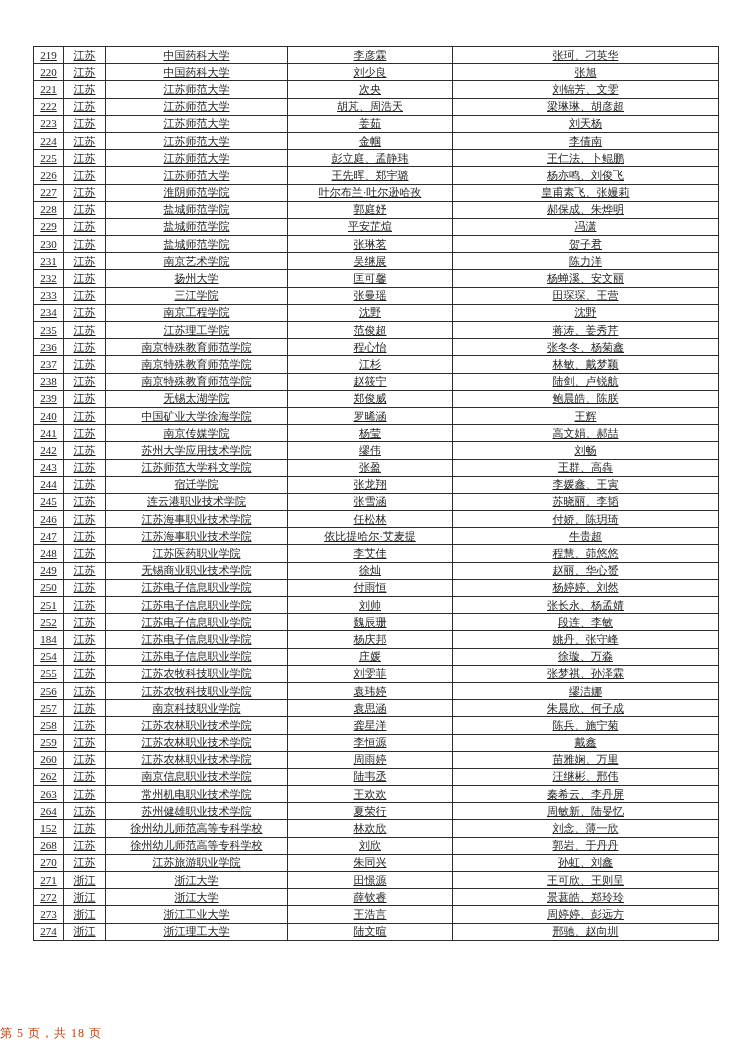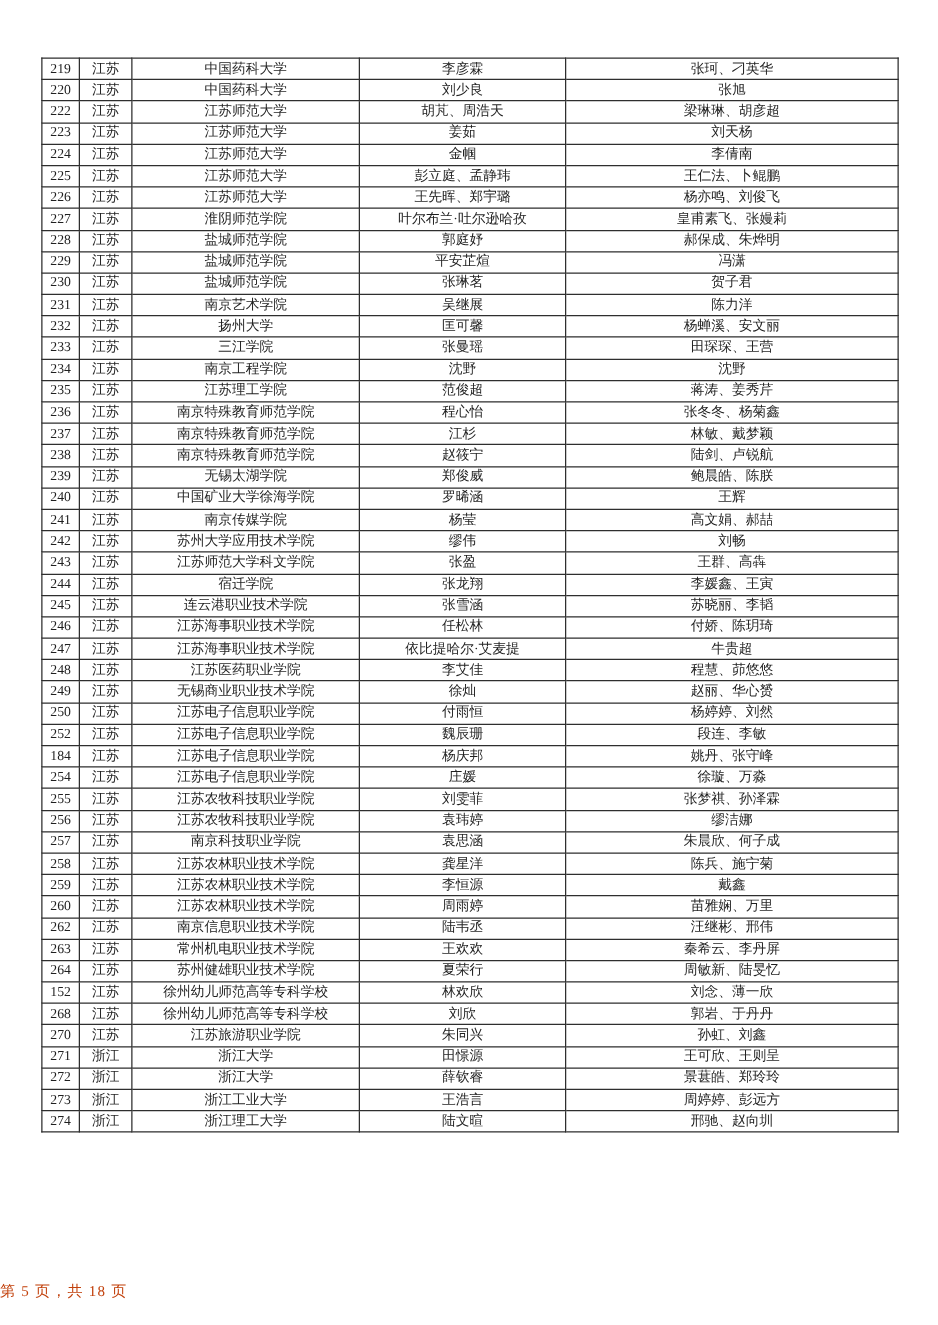--- a/index.html
+++ b/index.html
@@ -16,20 +16,21 @@
     color: #1f1f1f;
     overflow: hidden;
   }
   table.roster {
     position: absolute;
     left: 33px;
     top: 46px;
     width: 685px;
     border-collapse: collapse;
     table-layout: fixed;
+    text-decoration: underline;
   }
   table.roster td {
     border: 1px solid #2e2e2e;
     height: 16.2px;
     padding: 0 2px;
     font-size: 11px;
     line-height: 1;
     text-align: center;
     vertical-align: middle;
     white-space: nowrap;
@@ -74,20 +75,27 @@
           <td>张珂、刁英华</td>
         </tr>
         <tr>
           <td>220</td>
           <td>江苏</td>
           <td>中国药科大学</td>
           <td>刘少良</td>
           <td>张旭</td>
         </tr>
         <tr>
+          <td>221</td>
+          <td>江苏</td>
+          <td>江苏师范大学</td>
+          <td>次央</td>
+          <td>刘锦芳、文雯</td>
+        </tr>
+        <tr>
           <td>222</td>
           <td>江苏</td>
           <td>江苏师范大学</td>
           <td>胡芃、周浩天</td>
           <td>梁琳琳、胡彦超</td>
         </tr>
         <tr>
           <td>223</td>
           <td>江苏</td>
           <td>江苏师范大学</td>
@@ -275,20 +283,27 @@
           <td>无锡商业职业技术学院</td>
           <td>徐灿</td>
           <td>赵丽、华心赟</td>
         </tr>
         <tr>
           <td>250</td>
           <td>江苏</td>
           <td>江苏电子信息职业学院</td>
           <td>付雨恒</td>
           <td>杨婷婷、刘然</td>
+        </tr>
+        <tr>
+          <td>251</td>
+          <td>江苏</td>
+          <td>江苏电子信息职业学院</td>
+          <td>刘帅</td>
+          <td>张长永、杨孟婧</td>
         </tr>
         <tr>
           <td>252</td>
           <td>江苏</td>
           <td>江苏电子信息职业学院</td>
           <td>魏辰珊</td>
           <td>段连、李敏</td>
         </tr>
         <tr>
           <td>184</td>

